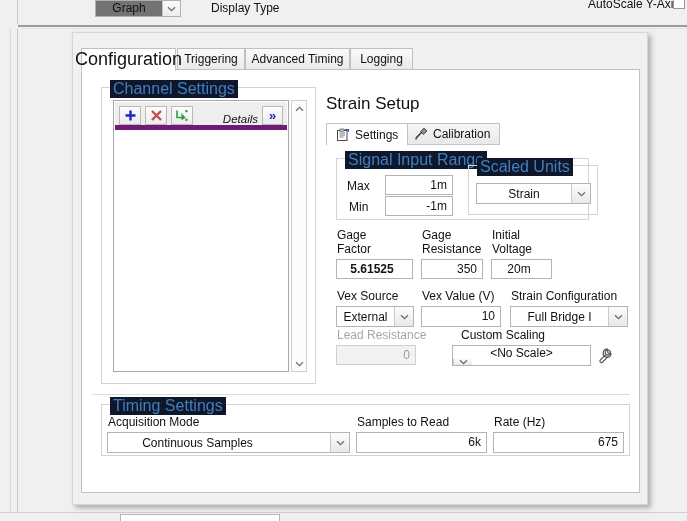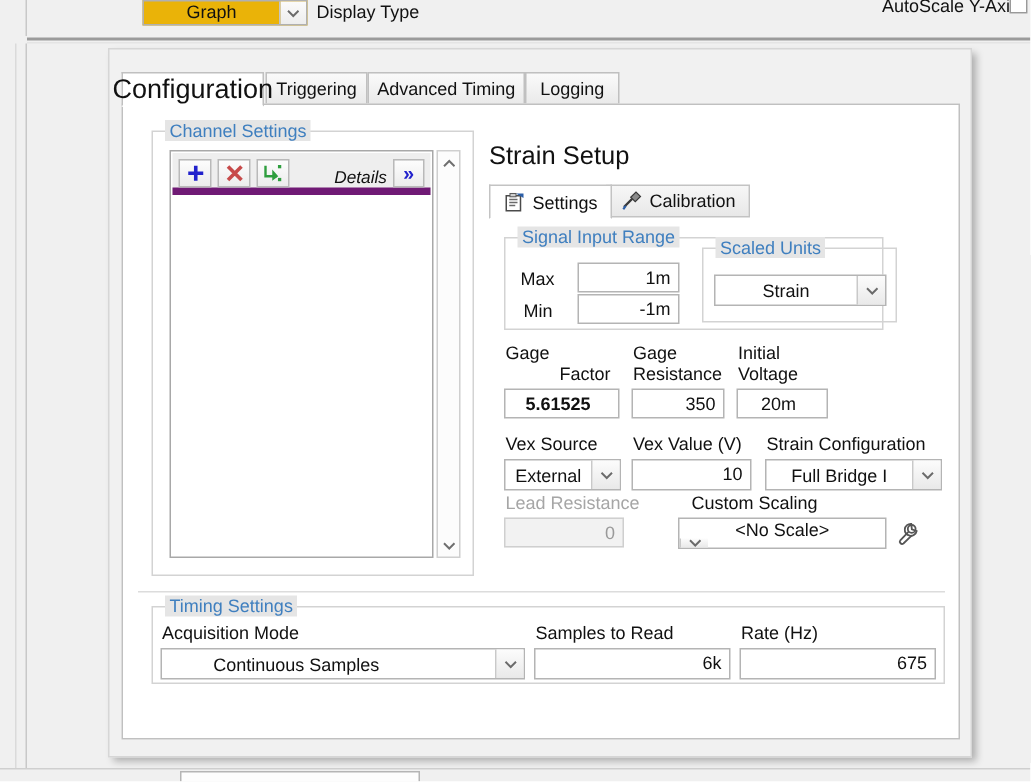--- a/index.html
+++ b/index.html
@@ -23,22 +23,22 @@
     position: absolute;
     left: 0; top: 0; width: 687px; height: 24px;
     background: #f0f0f0;
   }
   .topstrip .sep-v {
     position: absolute; left: 17px; top: 0; width: 1px; height: 24px;
     background: #c8c8c8;
   }
   .display-combo {
     position: absolute; left: 95px; top: 0px;
-    width: 110px; height: 17px;
-    background: #eab308;
+    width: 86px; height: 17px;
+    background: #737373;
     border: 1px solid #b0b0b0;
     box-sizing: border-box;
     display: flex; align-items: center; justify-content: center;
   }
   .display-combo .val {
     flex: 1; text-align: center; font-size: 12px; color: #111;
     line-height: 15px;
   }
   .combo-arrow {
     width: 17px; height: 15px;
@@ -134,23 +134,23 @@
   
   .group {
     position: absolute;
     border: 1px solid #d3d3d3;
     box-sizing: border-box;
     background: transparent;
   }
   .group > .glabel {
     position: absolute;
     top: -8px; left: 8px;
-    background: #e5e5e5;
+    background: #0f172a;
     padding: 0 3px;
-    font-size: 12px;
+    font-size: 16px;
     color: #3f7fbf;
     white-space: nowrap;
   }
 
   
   .listbox {
     position: absolute;
     background: #ffffff;
     border: 1px solid #a8a8a8;
     box-sizing: border-box;
@@ -432,21 +432,21 @@
       <div class="combobox" style="left:394px; top:113px; width:115px; height:21px;">
         <div class="cval">Strain</div>
         <div class="cbtn">
           <svg width="9" height="6" viewBox="0 0 9 6">
               <path d="M1 1.2 L4.5 4.7 L8 1.2" fill="none" stroke="#6b6b6b" stroke-width="1.3"></path>
             </svg>
         </div>
       </div>
 
       <div class="fieldlbl" style="left:255px; top:158px;">Gage</div>
-      <div class="fieldlbl" style="left:255px; top:172px;margin-left:36px;">Factor</div>
+      <div class="fieldlbl" style="left:255px; top:172px;">Factor</div>
       <div class="txtfield" style="left:254px; top:189px; width:77px; height:20px; text-align:center;font-weight:bold;">5.61525</div>
 
       <div class="fieldlbl" style="left:340px; top:158px;">Gage</div>
       <div class="fieldlbl" style="left:340px; top:172px;">Resistance</div>
       <div class="txtfield" style="left:339px; top:189px; width:62px; height:20px;">350</div>
 
       <div class="fieldlbl" style="left:410px; top:158px;">Initial</div>
       <div class="fieldlbl" style="left:410px; top:172px;">Voltage</div>
       <div class="txtfield" style="left:409px; top:189px; width:61px; height:20px; text-align:center;">20m</div>
 

